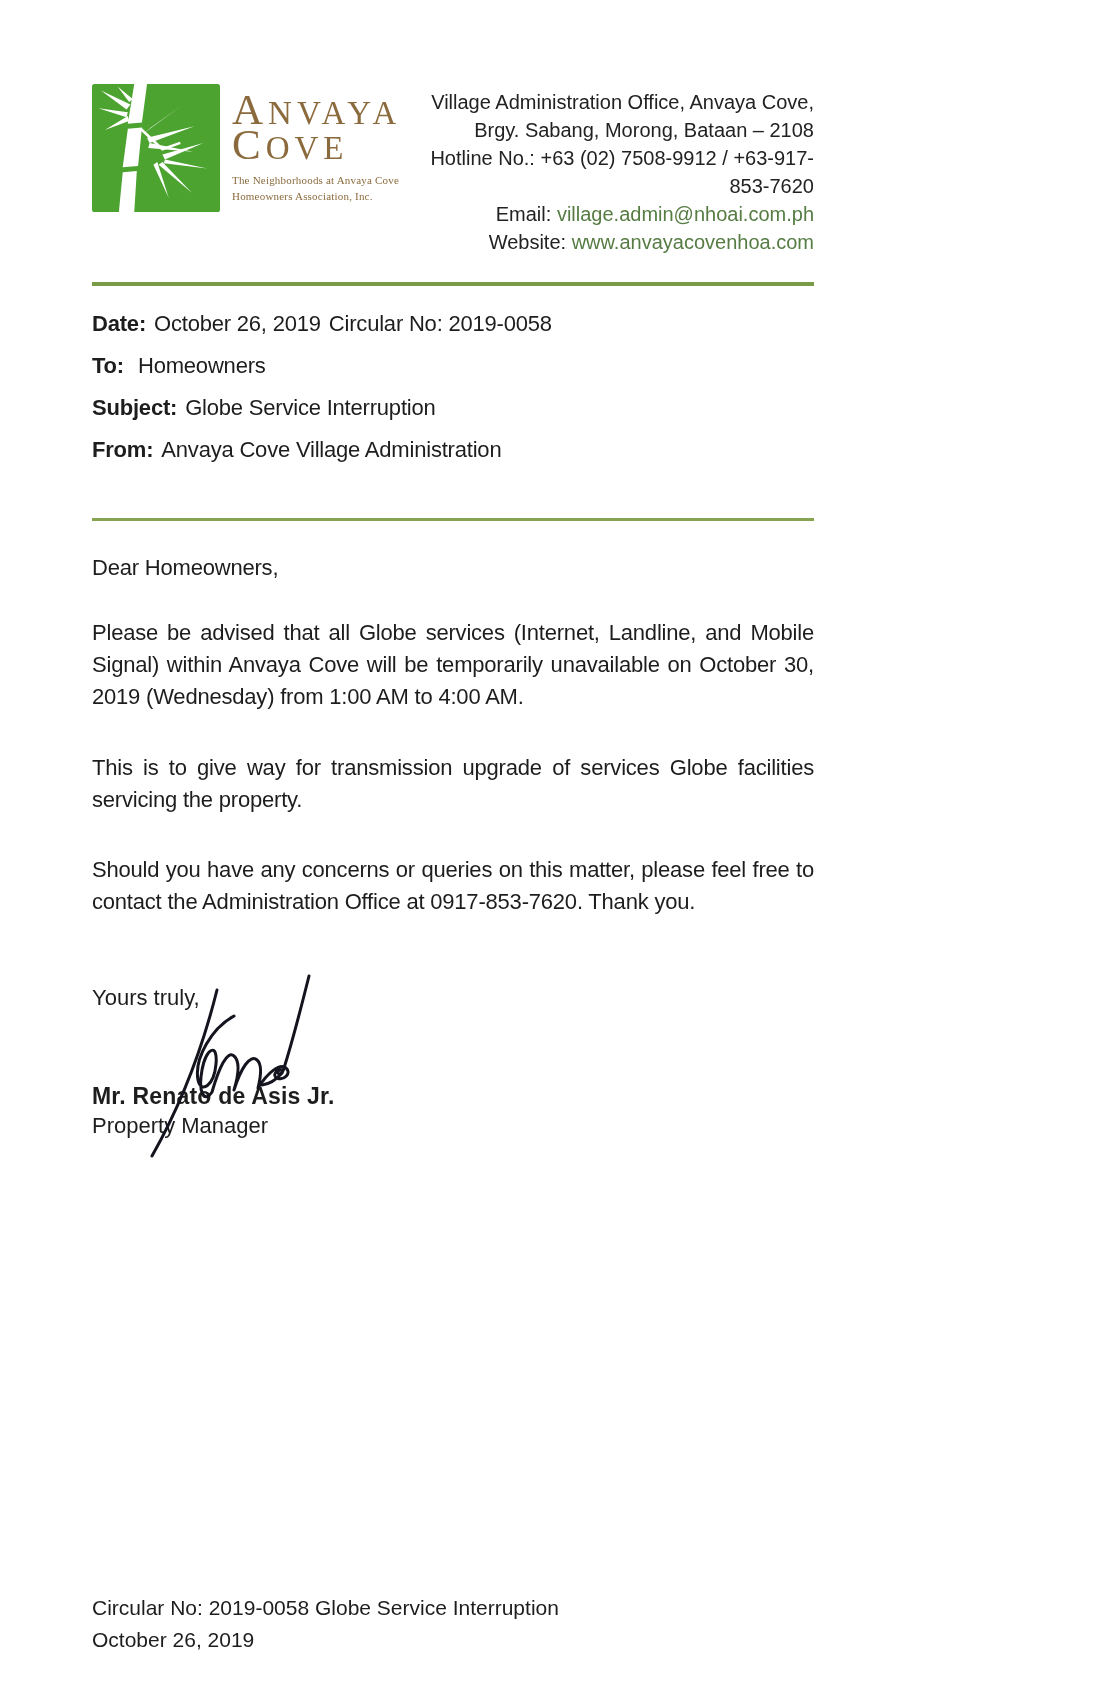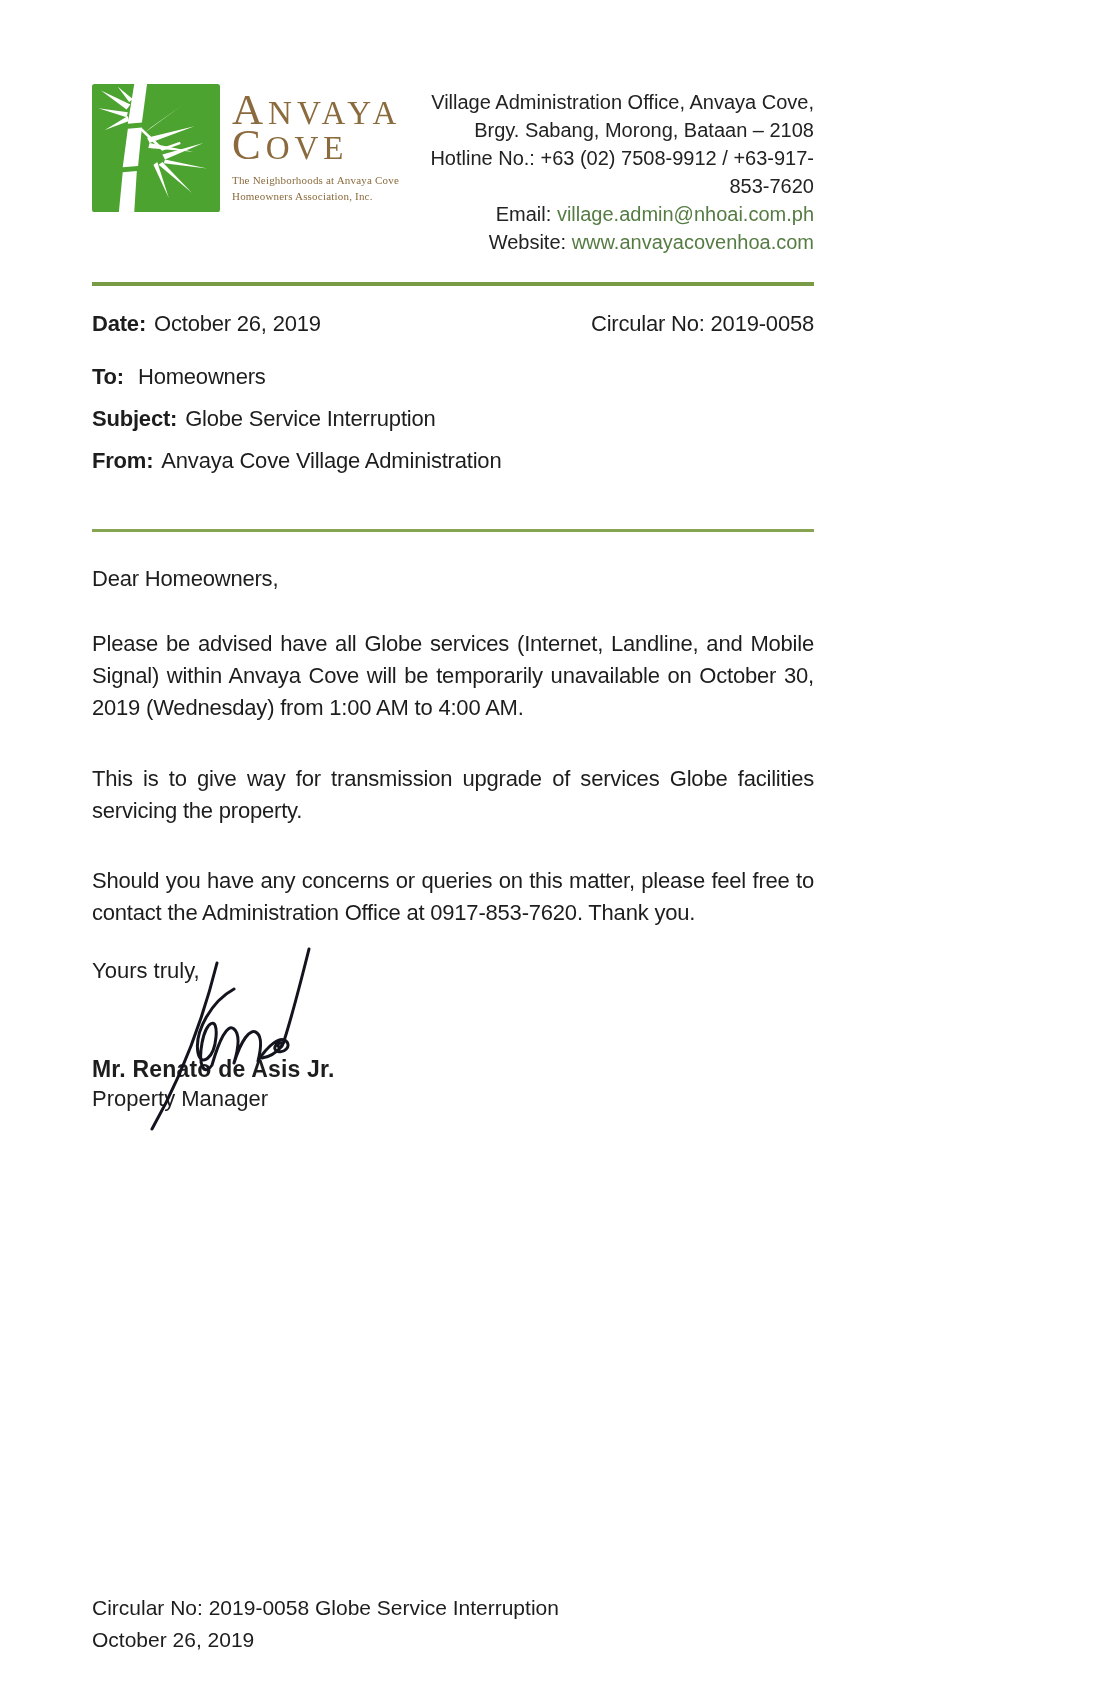--- a/index.html
+++ b/index.html
@@ -24,37 +24,37 @@
 
   .contact { text-align: right; font-size: 20px; line-height: 28px; color: #222222; padding-top: 4px; }
   .contact .green { color: #567c44; text-decoration: none; }
 
   
   .divider-1 { height: 4px; background: #7a9b45; margin-top: 26px; }
   .divider-2 { height: 3px; background: #87a452; margin-top: 40px; }
 
   
   .meta { margin-top: 24px; font-size: 22px; }
-  .meta-row { display: flex; justify-content: space-between; margin-bottom: 25px; line-height: 28px; gap: 8px; }
+  .meta-row { display: flex; margin-bottom: 14px; line-height: 28px; gap: 8px; }
   .meta-row, .meta-line { letter-spacing: -0.2px; }
   .meta-line { margin-bottom: 14px; line-height: 28px; }
   .lbl { font-weight: 700; }
   .meta .val { margin-left: 8px; }
   .meta .val-to { margin-left: 14px; }
 
   
   .salutation { margin-top: 33px; font-size: 22px; line-height: 28px; letter-spacing: -0.2px; }
   .para { font-size: 22px; line-height: 32px; text-align: justify; letter-spacing: -0.2px; }
   .p1 { margin-top: 35px; }
   .p2 { margin-top: 39px; }
   .p3 { margin-top: 38px; }
   .para b { font-weight: 400; }
 
   
-  .closing { margin-top: 28px; position: relative; height: 160px; }
+  .closing { margin-top: 66px; position: relative; height: 160px; }
   .valediction { font-size: 22px; line-height: 28px; }
   .signer-name { margin-top: 69px; font-size: 23px; font-weight: 700; line-height: 30px; letter-spacing: 0.2px; }
   .signer-title { font-size: 22px; line-height: 30px; }
   .signature-svg { position: absolute; left: 30px; top: -16px; width: 300px; height: 200px; overflow: visible; }
   .signature-svg path { fill: none; stroke: #14141f; stroke-width: 3; stroke-linecap: round; stroke-linejoin: round; }
 
   .spacer { flex: 1; }
 
   
   .footer-cc { font-size: 21px; line-height: 28px; }
@@ -118,21 +118,21 @@
     </div>
     <div class="meta-line"><span class="lbl">To:</span><span class="val val-to">Homeowners</span></div>
     <div class="meta-line"><span class="lbl">Subject:</span><span class="val">Globe Service Interruption</span></div>
     <div class="meta-line"><span class="lbl">From:</span><span class="val">Anvaya Cove Village Administration</span></div>
   </div>
 
   <div class="divider-2"></div>
 
   <div class="salutation">Dear Homeowners,</div>
 
-  <p class="para p1"><span>Please be advised have all Globe services (Internet, Landline, and Mobile Signal) within Anvaya Cove will be temporarily unavailable on </span><b>October 30, 2019 (Wednesday)</b><span> from </span><b>1:00 AM to 4:00 AM</b><span>.</span></p>
+  <p class="para p1"><span>Please be advised that all Globe services (Internet, Landline, and Mobile Signal) within Anvaya Cove will be temporarily unavailable on </span><b>October 30, 2019 (Wednesday)</b><span> from </span><b>1:00 AM to 4:00 AM</b><span>.</span></p>
 
   <p class="para p2">This is to give way for transmission upgrade of services Globe facilities servicing the property.</p>
 
   <p class="para p3">Should you have any concerns or queries on this matter, please feel free to contact the Administration Office at 0917-853-7620. Thank you.</p>
 
   <div class="closing">
     <div class="valediction">Yours truly,</div>
     <div class="signer-name">Mr. Renato de Asis Jr.</div>
     <div class="signer-title">Property Manager</div>
     <svg class="signature-svg" viewBox="0 0 300 200" xmlns="http://www.w3.org/2000/svg">

